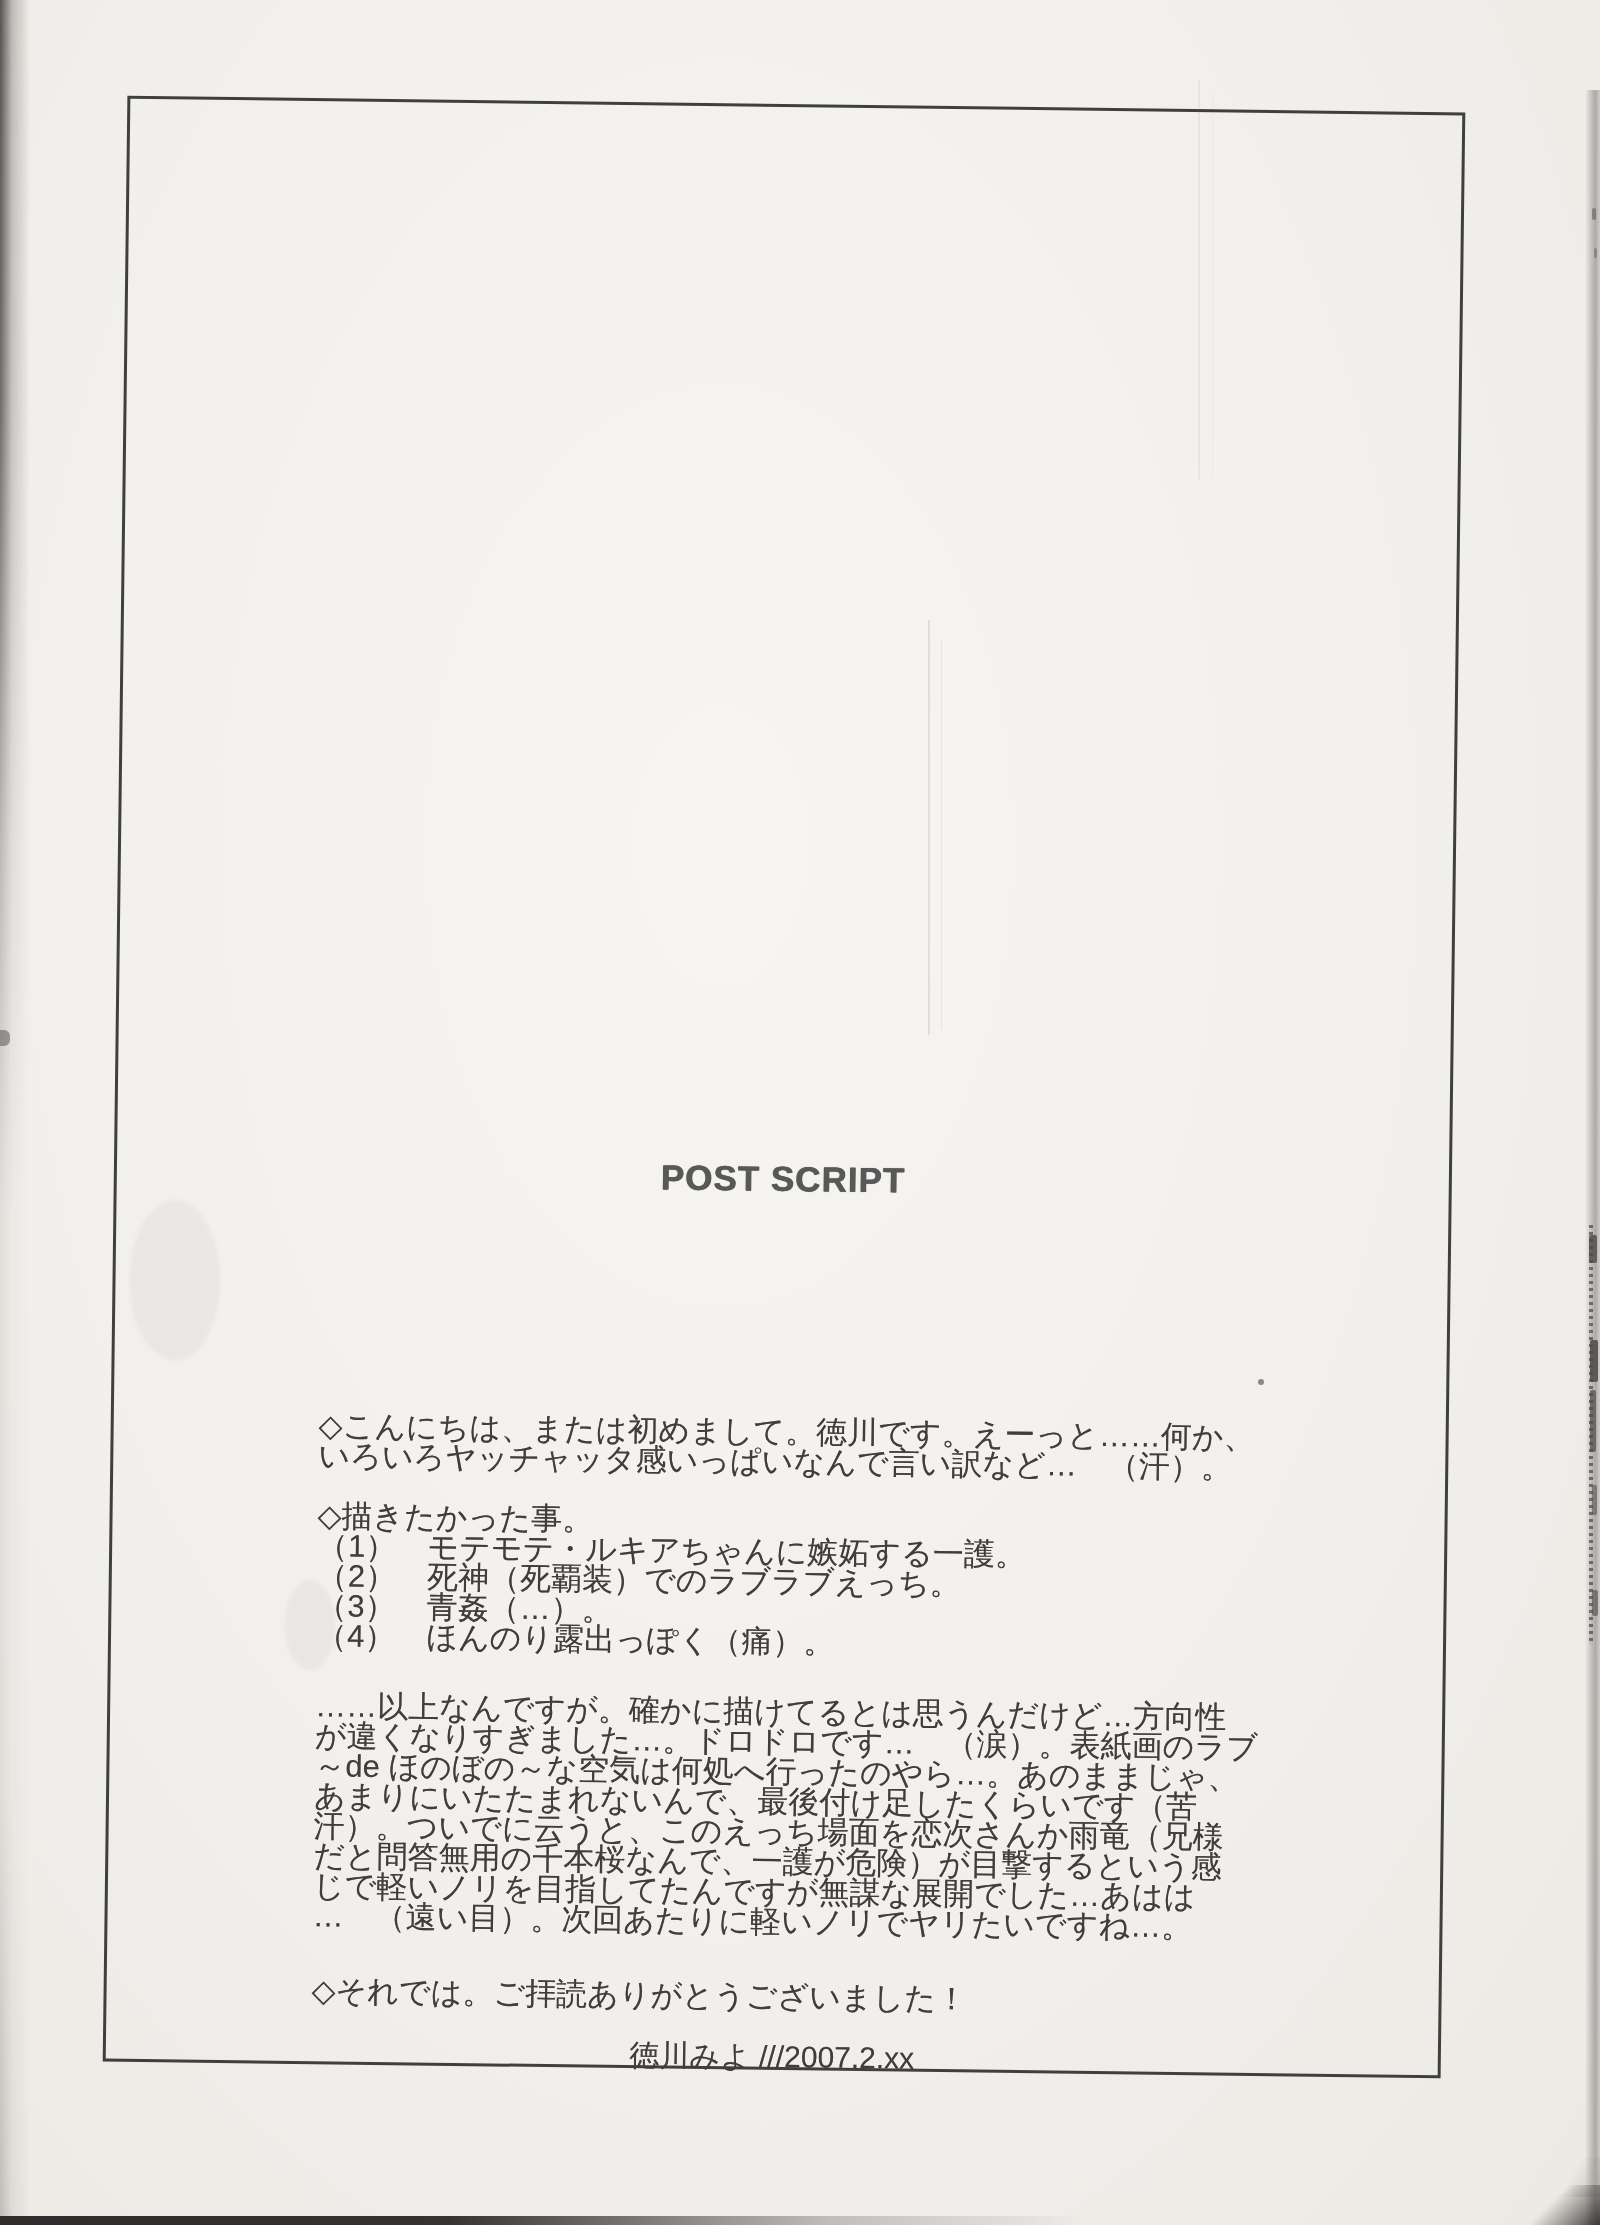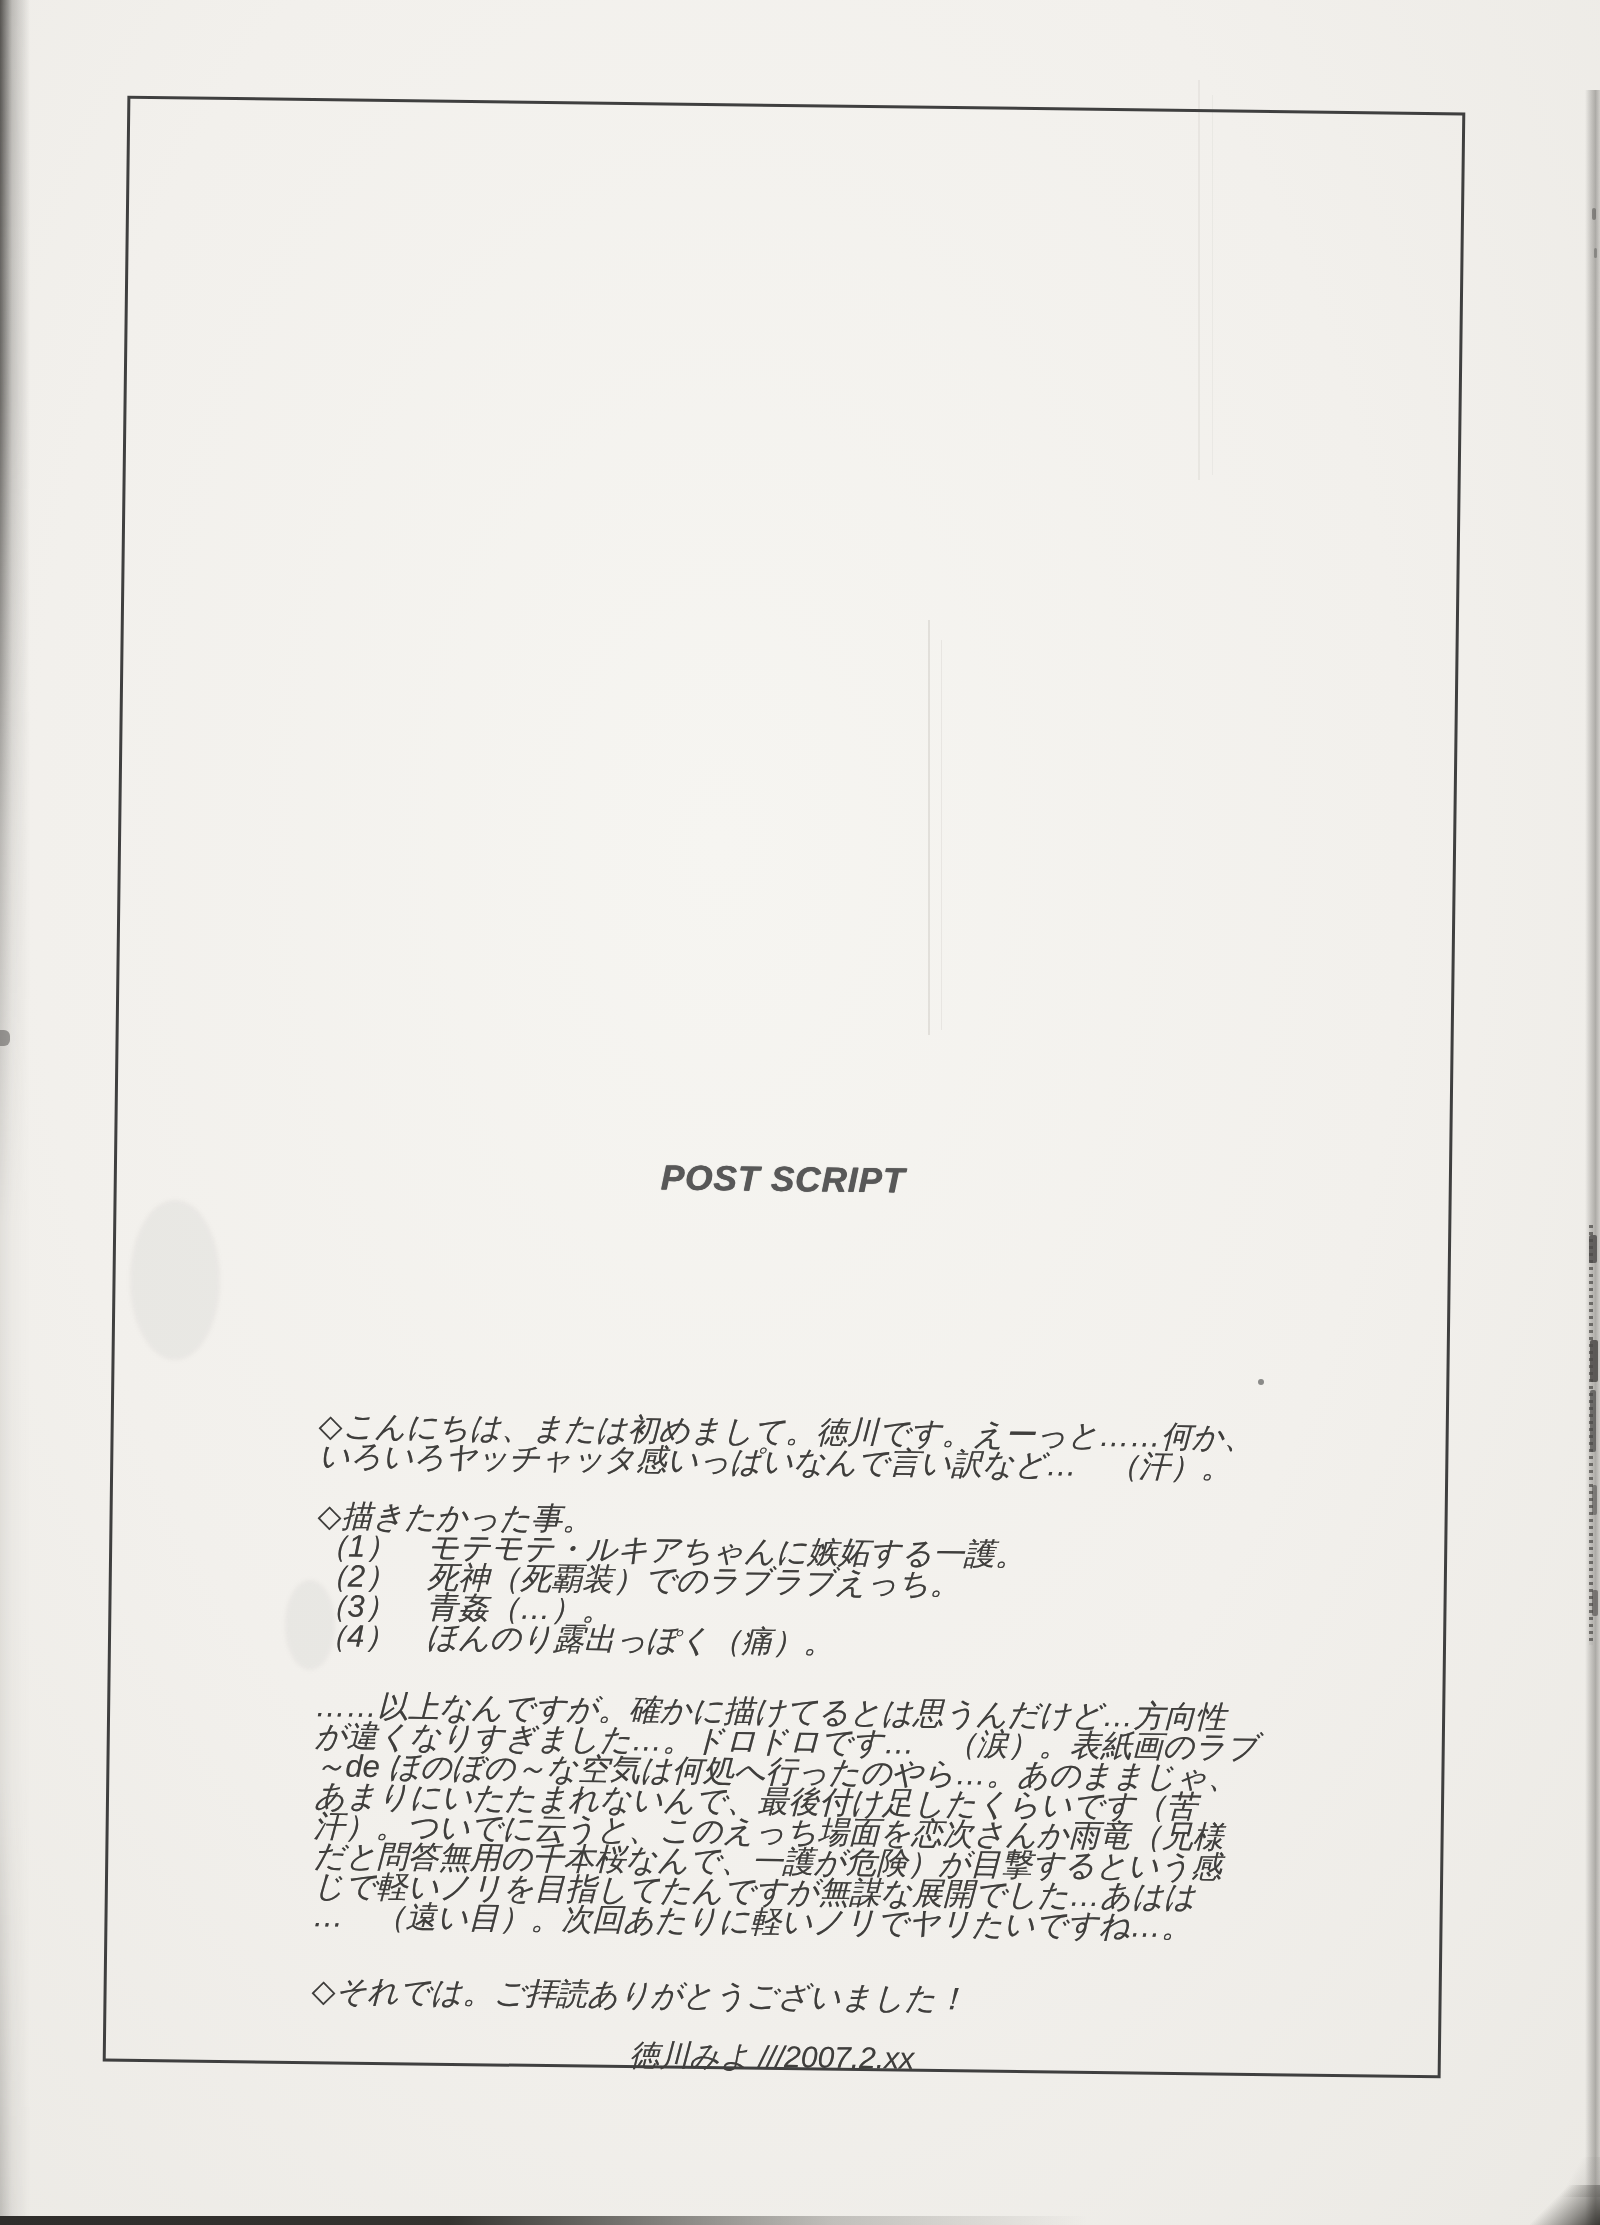--- a/index.html
+++ b/index.html
@@ -5,21 +5,20 @@
   html,body{margin:0;padding:0;}
   body{
     width:1600px;height:2225px;
     font-family:"Liberation Sans","DejaVu Sans",sans-serif;
     background:#e9e7e2;
     overflow:hidden;
   }
   .page{
     position:relative;width:1600px;height:2225px;overflow:hidden;
     background:radial-gradient(ellipse at 45% 38%, #f6f5f1 0%, var(--paper,#f2f0ec) 55%, #ebe9e4 100%);
-    font-style:italic;
   }
 
   
   .left-binding{
     position:absolute;left:0;top:0;width:30px;height:2225px;
     background:linear-gradient(to right, rgba(58,56,53,0.85), rgba(58,56,53,0.28) 40%, rgba(58,56,53,0.0) 100%);
     -webkit-mask-image:linear-gradient(to bottom, rgba(0,0,0,1) 0%, rgba(0,0,0,0.85) 18%, rgba(0,0,0,0.35) 38%, rgba(0,0,0,0.10) 55%, rgba(0,0,0,0.10) 80%, rgba(0,0,0,0.30) 100%);
             mask-image:linear-gradient(to bottom, rgba(0,0,0,1) 0%, rgba(0,0,0,0.85) 18%, rgba(0,0,0,0.35) 38%, rgba(0,0,0,0.10) 55%, rgba(0,0,0,0.10) 80%, rgba(0,0,0,0.30) 100%);
   }
   .left-nub{

